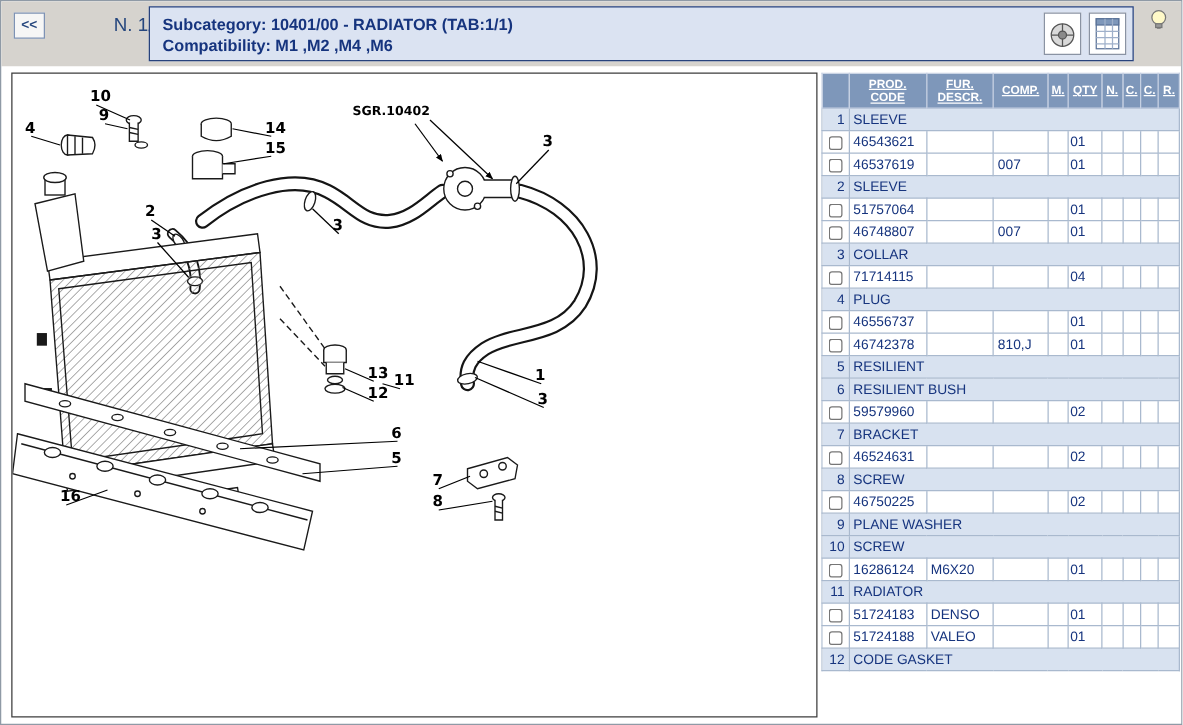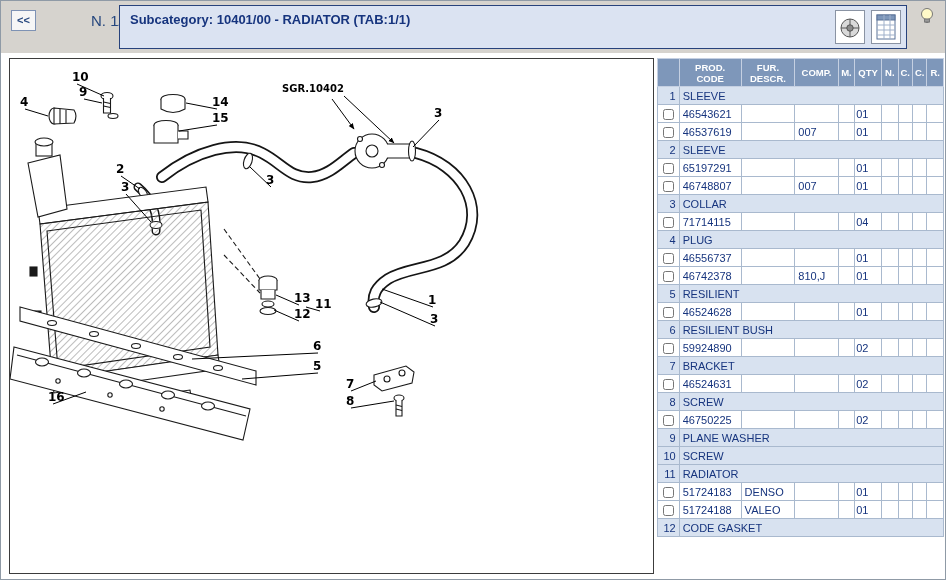--- a/index.html
+++ b/index.html
@@ -41,21 +41,21 @@
                  stroke:none; }
   text.sgr { font-family:"DejaVu Sans",sans-serif; font-size:10px; font-weight:bold; fill:#000; stroke:none; }
   .sgr-arrow { stroke:#000; stroke-width:1; }
 
   
   .parts { position:absolute; left:656px; top:57px; width:288px; height:523px; overflow:hidden; }
   table.parts-tbl { border-collapse:collapse; table-layout:fixed; width:287px;
                     font-size:11px; }
   .parts-tbl th { background:var(--table_header,#7e97ba); color:#fff; font-size:9.5px;
                   font-weight:bold; border:1px solid #c5d0e2; padding:2px 1px;
-                  text-align:center; vertical-align:middle; height:28px; }
+                  text-align:center; vertical-align:middle; height:28px;text-decoration:underline; }
   .parts-tbl td { border:1px solid var(--cell_border,#a9b9ce); padding:1px 3px; height:18px;
                   color:var(--navy_text,#16347e); overflow:hidden; white-space:nowrap; }
   .parts-tbl tr.section td { background:var(--section_bg,#d8e2f0); }
   .parts-tbl td.num { text-align:right; padding-right:3px; }
   .parts-tbl td.chk { text-align:center; padding:0; }
   .parts-tbl td.qty { padding:1px 1px; }
   .parts-tbl input[type=checkbox] { width:11px; height:11px; margin:2px 0 0 1px; vertical-align:middle; }
 </style>
 </head>
 <body>
@@ -66,20 +66,24 @@
     <div class="nav">
       <button>&lt;&lt;</button>
       <span class="page">N. 1/1</span>
       <button>&gt;&gt;</button>
     </div>
 
     <div class="info">
       <div class="line">
         <span>Subcategory:</span>
         <span>10401/00 - RADIATOR (TAB:1/1)</span>
+      </div>
+      <div class="line">
+        <span>Compatibility:</span>
+        <span>M1 ,M2 ,M4 ,M6</span>
       </div>
 
       <div class="panel-icons">
         <div class="icon-btn" title="">
           <svg width="24" height="24" viewBox="0 0 24 24">
             <circle cx="12" cy="13" r="9" fill="#d9d9d9" stroke="#555"></circle>
             <circle cx="12" cy="13" r="3.2" fill="#8a8a8a" stroke="#555"></circle>
             <line x1="12" y1="4" x2="12" y2="10" stroke="#555"></line>
             <line x1="12" y1="16" x2="12" y2="22" stroke="#555"></line>
             <line x1="3" y1="13" x2="9" y2="13" stroke="#555"></line>
@@ -313,21 +317,21 @@
             <td></td>
             <td></td>
             <td></td>
           </tr>
           <tr class="section">
             <td class="num">2</td>
             <td colspan="9">SLEEVE</td>
           </tr>
           <tr>
             <td class="chk"><input type="checkbox" style=""></td>
-            <td>65197291</td>
+            <td>51757064</td>
             <td></td>
             <td></td>
             <td></td>
             <td class="qty">01</td>
             <td></td>
             <td></td>
             <td></td>
             <td></td>
           </tr>
           <tr>
@@ -383,39 +387,27 @@
             <td class="qty">01</td>
             <td></td>
             <td></td>
             <td></td>
             <td></td>
           </tr>
           <tr class="section">
             <td class="num">5</td>
             <td colspan="9">RESILIENT</td>
           </tr>
-          <tr>
-            <td class="chk"><input type="checkbox" style=""></td>
-            <td>46524628</td>
-            <td></td>
-            <td></td>
-            <td></td>
-            <td class="qty">01</td>
-            <td></td>
-            <td></td>
-            <td></td>
-            <td></td>
-          </tr>
           <tr class="section">
             <td class="num">6</td>
             <td colspan="9">RESILIENT BUSH</td>
           </tr>
           <tr>
             <td class="chk"><input type="checkbox" style=""></td>
-            <td>59924890</td>
+            <td>59579960</td>
             <td></td>
             <td></td>
             <td></td>
             <td class="qty">02</td>
             <td></td>
             <td></td>
             <td></td>
             <td></td>
           </tr>
           <tr class="section">
@@ -450,20 +442,32 @@
             <td></td>
             <td></td>
           </tr>
           <tr class="section">
             <td class="num">9</td>
             <td colspan="9">PLANE WASHER</td>
           </tr>
           <tr class="section">
             <td class="num">10</td>
             <td colspan="9">SCREW</td>
+          </tr>
+          <tr>
+            <td class="chk"><input type="checkbox" style=""></td>
+            <td>16286124</td>
+            <td>M6X20</td>
+            <td></td>
+            <td></td>
+            <td class="qty">01</td>
+            <td></td>
+            <td></td>
+            <td></td>
+            <td></td>
           </tr>
           <tr class="section">
             <td class="num">11</td>
             <td colspan="9">RADIATOR</td>
           </tr>
           <tr>
             <td class="chk"><input type="checkbox" style=""></td>
             <td>51724183</td>
             <td>DENSO</td>
             <td></td>

